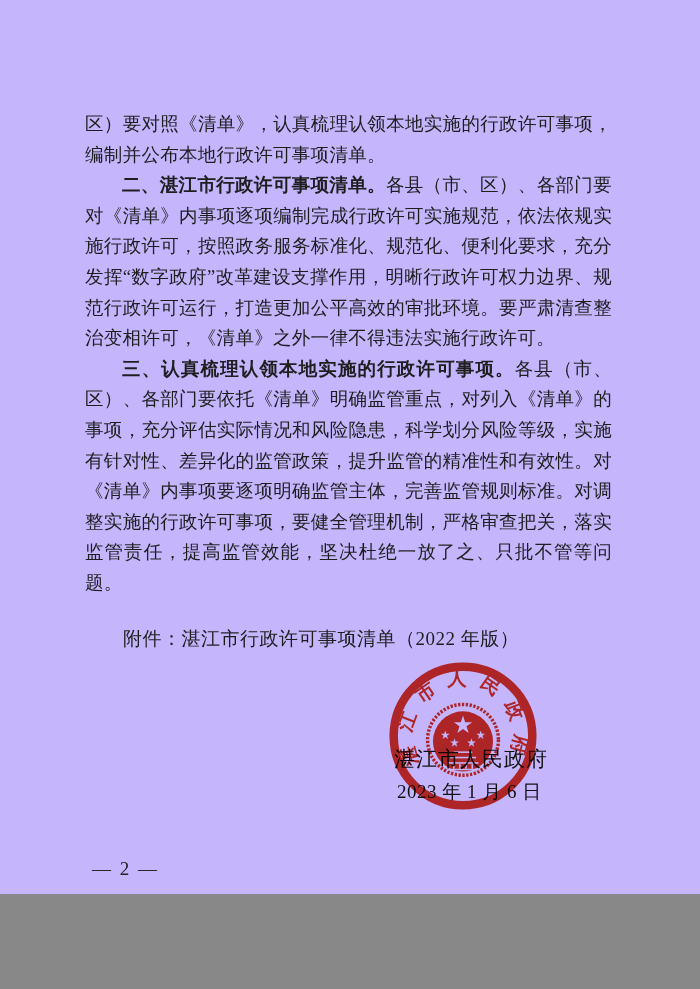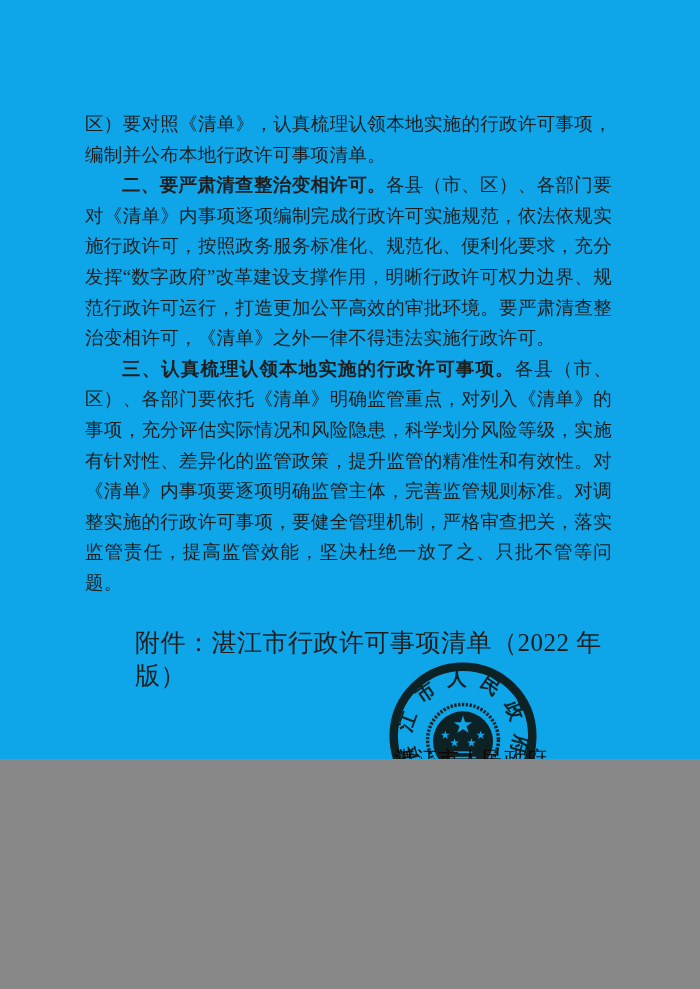--- a/index.html
+++ b/index.html
@@ -1,21 +1,21 @@
 <!DOCTYPE html>
 <html lang="zh"><head>
 <meta charset="utf-8">
 <style>
   html,body{margin:0;padding:0;}
   body{background:#888;}
   .page{
     position:relative;
-    width:700px;height:759px;
+    width:700px;height:894px;
     margin:0 auto;
-    background:#0ea5e9;
+    background:#c4b5fd;
     font-family:"Liberation Serif", serif;
     color:#1e1e1e;
     overflow:hidden;
     box-shadow:0 0 6px rgba(0,0,0,.25);
   }
   .content{
     position:absolute;
     left:85px;top:109px;width:527px;
   }
   p.para{
@@ -24,21 +24,21 @@
     line-height:30.6px;
     text-align:justify;
     text-justify:inter-ideograph;
     letter-spacing:.3px;
   }
   p.para.indent{text-indent:2em;}
   .run-bold{font-weight:bold;}
   .attachment{
     margin:27px 0 0 0;
     padding-left:2em;
-    font-size:25px;
+    font-size:19px;
     letter-spacing:.5px;
   }
   .seal{
     position:absolute;
     left:386px;top:659px;
     width:154px;height:154px;
     mix-blend-mode:multiply;
     opacity:.95;
   }
   .sig-org{
@@ -67,21 +67,21 @@
   }
 </style>
 </head>
 <body>
 
 <div class="page">
 
   <div class="content">
     <p class="para"><span>区）要对照《清单》，认真梳理认领本地实施的行政许可事项，编制并公布本地行政许可事项清单。</span></p>
 
-    <p class="para indent"><span class="run-bold">二、要严肃清查整治变相许可。</span><span>各县（市、区）、各部门要对《清单》内事项逐项编制完成行政许可实施规范，依法依规实施行政许可，按照政务服务标准化、规范化、便利化要求，充分发挥“数字政府”改革建设支撑作用，明晰行政许可权力边界、规范行政许可运行，打造更加公平高效的审批环境。要严肃清查整治变相许可，《清单》之外一律不得违法实施行政许可。</span></p>
+    <p class="para indent"><span class="run-bold">二、湛江市行政许可事项清单。</span><span>各县（市、区）、各部门要对《清单》内事项逐项编制完成行政许可实施规范，依法依规实施行政许可，按照政务服务标准化、规范化、便利化要求，充分发挥“数字政府”改革建设支撑作用，明晰行政许可权力边界、规范行政许可运行，打造更加公平高效的审批环境。要严肃清查整治变相许可，《清单》之外一律不得违法实施行政许可。</span></p>
 
     <p class="para indent"><span class="run-bold">三、认真梳理认领本地实施的行政许可事项。</span><span>各县（市、区）、各部门要依托《清单》明确监管重点，对列入《清单》的事项，充分评估实际情况和风险隐患，科学划分风险等级，实施有针对性、差异化的监管政策，提升监管的精准性和有效性。对《清单》内事项要逐项明确监管主体，完善监管规则标准。对调整实施的行政许可事项，要健全管理机制，严格审查把关，落实监管责任，提高监管效能，坚决杜绝一放了之、只批不管等问题。</span></p>
 
     <div class="attachment">附件：湛江市行政许可事项清单（2022 年版）</div>
   </div>
 
   <div class="sig-org">湛江市人民政府</div>
   <div class="sig-date">2023 年 1 月 6 日</div>
 
   <svg class="seal" viewBox="0 0 200 200" xmlns="http://www.w3.org/2000/svg" aria-hidden="true">

